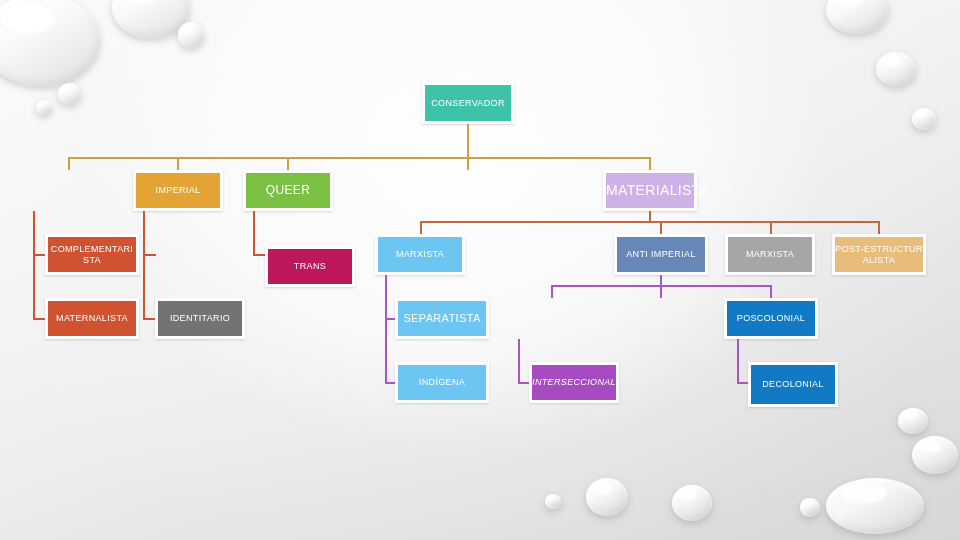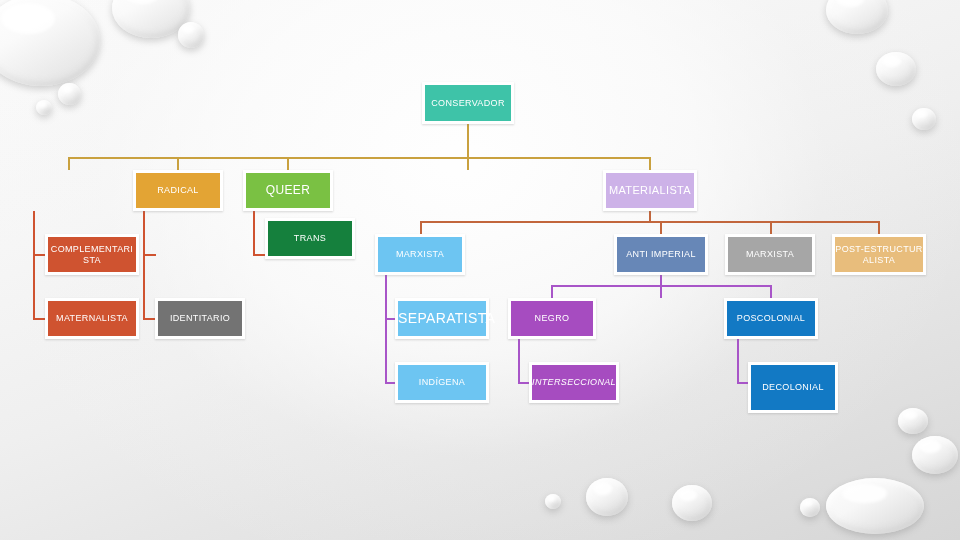--- a/index.html
+++ b/index.html
@@ -105,33 +105,33 @@
   <div class="ln hline" style="left:518px;top:382px;width:12px;background:#a855c8;"></div>
 
   <div class="ln vline" style="left:737px;top:339px;height:44px;background:#a855c8;"></div>
   <div class="ln hline" style="left:737px;top:382px;width:12px;background:#a855c8;"></div>
 
   <div class="node" style="left:422px;top:82px;width:92px;height:42px;background:#3ec3a8;font-size:9px;">
     <span>CONSERVADOR</span>
   </div>
 
   <div class="node" style="left:133px;top:170px;width:90px;height:41px;background:#e3a434;font-size:9px;">
-    <span>RADICAL</span>
+    <span>IMPERIAL</span>
   </div>
   <div class="node" style="left:243px;top:170px;width:90px;height:41px;background:#7ac143;font-size:12px;">
     <span>QUEER</span>
   </div>
-  <div class="node" style="left:603px;top:170px;width:94px;height:41px;background:#cdb2e8;font-size:11px;">
+  <div class="node" style="left:603px;top:170px;width:94px;height:41px;background:#cdb2e8;font-size:14px;">
     <span>MATERIALISTA</span>
   </div>
 
   <div class="node ovf" style="left:45px;top:234px;width:94px;height:41px;background:#cf5330;font-size:9px;">
     <span style="white-space:normal;word-break:break-all;">COMPLEMENTARISTA</span>
   </div>
-  <div class="node" style="left:265px;top:218px;width:90px;height:41px;background:#15803d;font-size:9px;">
+  <div class="node" style="left:265px;top:246px;width:90px;height:41px;background:#be185d;font-size:9px;">
     <span>TRANS</span>
   </div>
   <div class="node" style="left:375px;top:234px;width:90px;height:41px;background:#6dc5f2;font-size:9px;">
     <span>MARXISTA</span>
   </div>
   <div class="node" style="left:614px;top:234px;width:94px;height:41px;background:#6787b7;font-size:9px;">
     <span>ANTI IMPERIAL</span>
   </div>
   <div class="node" style="left:725px;top:234px;width:90px;height:41px;background:#a6a6a6;font-size:9px;">
     <span>MARXISTA</span>
@@ -139,33 +139,30 @@
   <div class="node ovf" style="left:832px;top:234px;width:94px;height:41px;background:#e8bd7c;font-size:9px;">
     <span style="white-space:normal;word-break:break-all;">POST-ESTRUCTURALISTA</span>
   </div>
 
   <div class="node" style="left:45px;top:298px;width:94px;height:41px;background:#cf5330;font-size:9px;">
     <span>MATERNALISTA</span>
   </div>
   <div class="node" style="left:155px;top:298px;width:90px;height:41px;background:#737373;font-size:9px;">
     <span>IDENTITARIO</span>
   </div>
-  <div class="node" style="left:395px;top:298px;width:94px;height:41px;background:#6dc5f2;font-size:14px;">
+  <div class="node" style="left:395px;top:298px;width:94px;height:41px;background:#6dc5f2;font-size:11px;">
     <span>SEPARATISTA</span>
-  </div>
-  <div class="node" style="left:508px;top:298px;width:88px;height:41px;background:#a64cc0;font-size:9px;">
-    <span>NEGRO</span>
   </div>
   <div class="node" style="left:724px;top:298px;width:94px;height:41px;background:#1279c4;font-size:9px;">
     <span>POSCOLONIAL</span>
   </div>
 
   <div class="node" style="left:395px;top:362px;width:94px;height:41px;background:#6dc5f2;font-size:9px;">
     <span>INDÍGENA</span>
   </div>
   <div class="node ovf" style="left:529px;top:362px;width:90px;height:41px;background:#a64cc0;font-size:9px;font-style:italic;">
     <span>INTERSECCIONAL</span>
   </div>
-  <div class="node" style="left:748px;top:362px;width:90px;height:51px;background:#1279c4;font-size:9px;">
+  <div class="node" style="left:748px;top:362px;width:90px;height:45px;background:#1279c4;font-size:9px;">
     <span>DECOLONIAL</span>
   </div>
 
 </div>
 
 </body></html>

